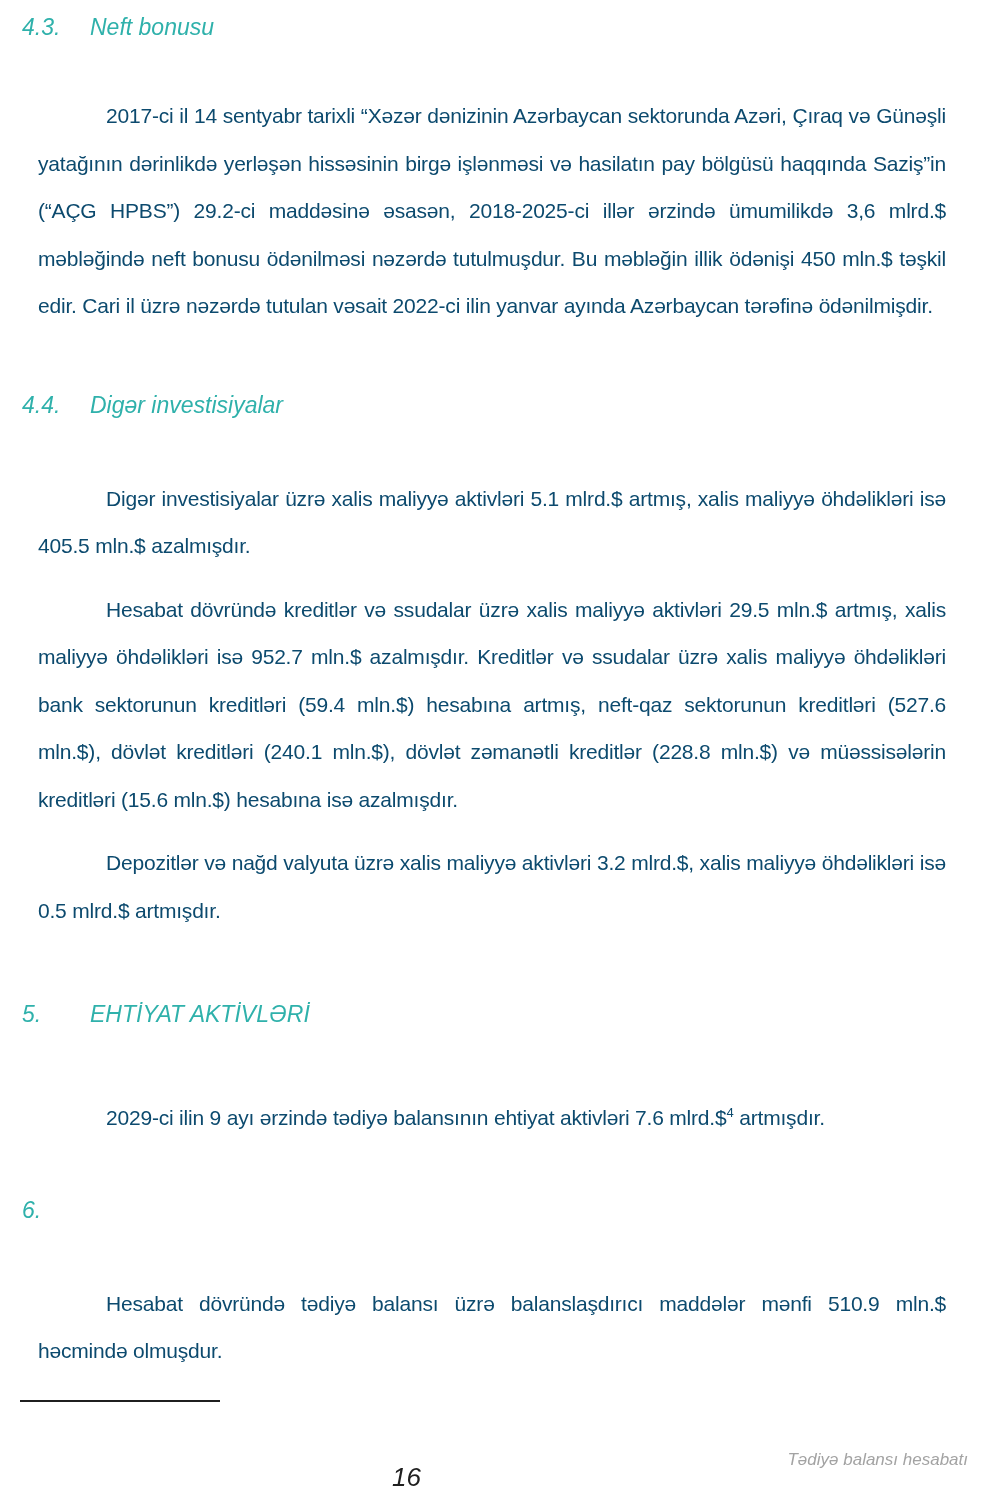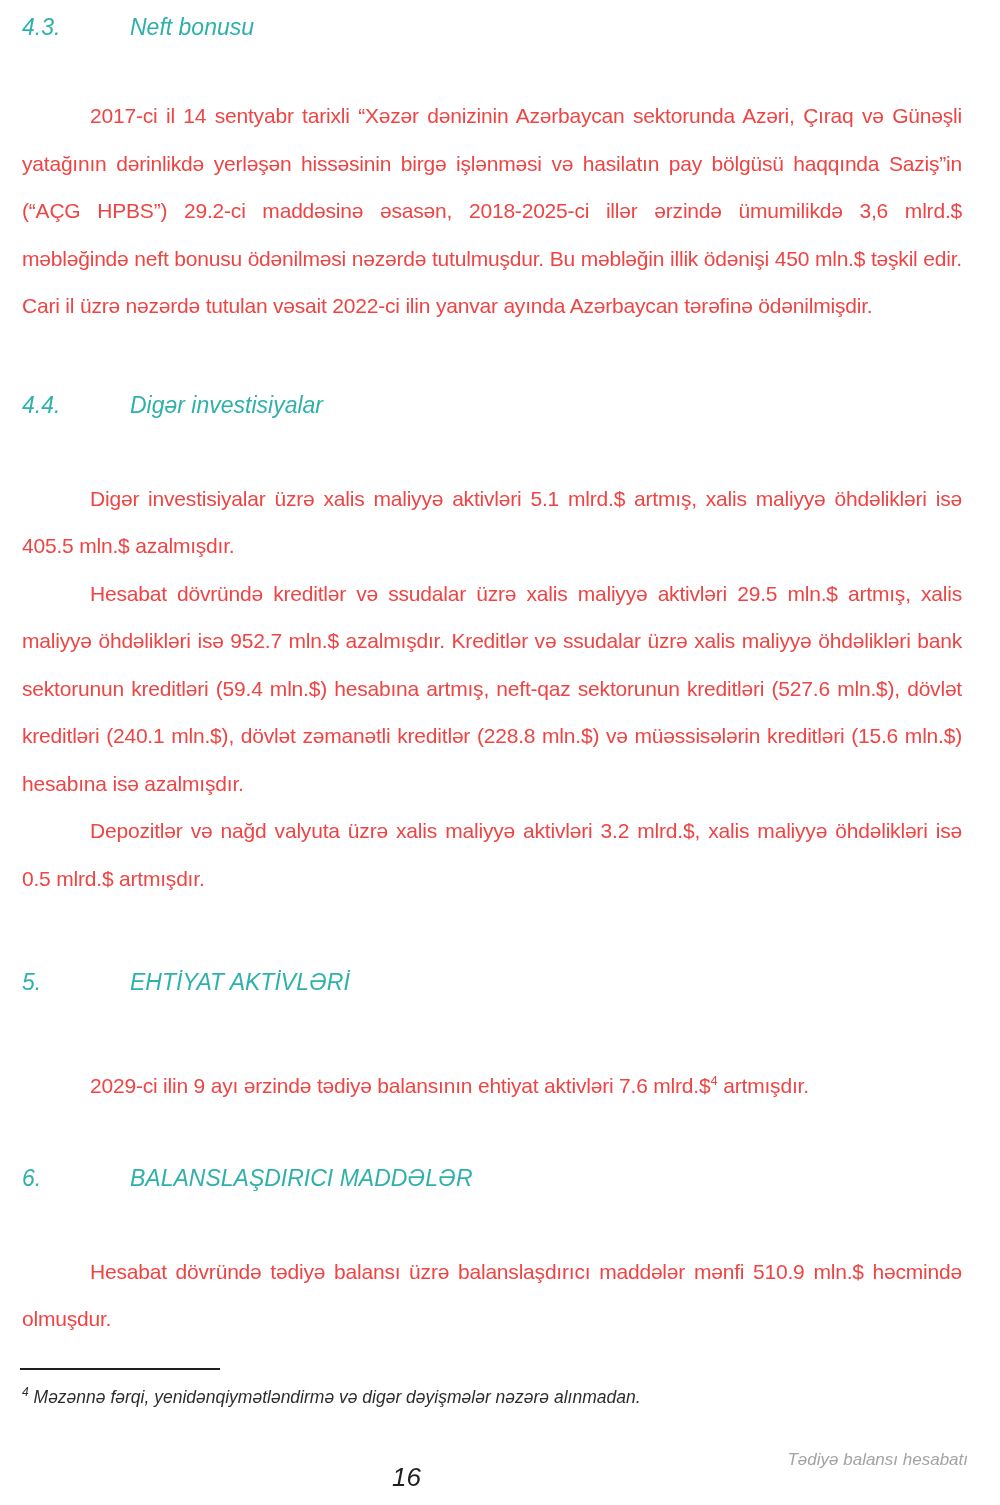--- a/index.html
+++ b/index.html
@@ -19,33 +19,32 @@
     color: #2d2d2d;
   }
   .sec-heading {
     display: flex;
     align-items: baseline;
     font-style: italic;
     font-size: 23px;
     line-height: 30px;
     color: #2fb1ab;
     font-weight: 400;
-    gap: 40px;
   }
   .sec-heading .h-num {
     flex: 0 0 68px;
   }
   .body-p {
-    margin: 0;
+    margin: 16px;
     font-size: 21px;
     line-height: 47.5px;
     text-align: justify;
     text-indent: 68px;
     letter-spacing: -0.2px;
-    color: #ef4444;
+    color: #0c4a6e;
   }
   .mt-h43 { margin-top: 12px; }
   .mt-p43 { margin-top: 50px; }
   .mt-h44 { margin-top: 60px; }
   .mt-p44 { margin-top: 55px; }
   .mt-h5  { margin-top: 65px; }
   .mt-p5  { margin-top: 65px; }
   .mt-h6  { margin-top: 53px; }
   .mt-p6  { margin-top: 55px; }
   sup.fn-ref {
@@ -110,23 +109,21 @@
   <p class="body-p">Depozitlər və nağd valyuta üzrə xalis maliyyə aktivləri 3.2 mlrd.$, xalis maliyyə öhdəlikləri isə 0.5 mlrd.$ artmışdır.</p>
 
   <div class="sec-heading mt-h5">
     <span class="h-num">5.</span>
     <span class="h-title">EHTİYAT AKTİVLƏRİ</span>
   </div>
   <p class="body-p mt-p5"><span>2029-ci ilin 9 ayı ərzində tədiyə balansının ehtiyat aktivləri 7.6 mlrd.$</span><sup class="fn-ref">4</sup><span> artmışdır.</span></p>
 
   <div class="sec-heading mt-h6">
     <span class="h-num">6.</span>
-    <span class="h-title">BALANSLAŞDIRICI MADDƏLƏR</span>
   </div>
   <p class="body-p mt-p6">Hesabat dövründə tədiyə balansı üzrə balanslaşdırıcı maddələr mənfi 510.9 mln.$ həcmində olmuşdur.</p>
 
   <div class="footnote-rule"></div>
-  <p class="footnote"><sup>4</sup><span> Məzənnə fərqi, yenidənqiymətləndirmə və digər dəyişmələr nəzərə alınmadan.</span></p>
 
   <div class="page-number">16</div>
   <div class="footer-right">Tədiyə balansı hesabatı</div>
 
 </div>
 
 </body></html>

